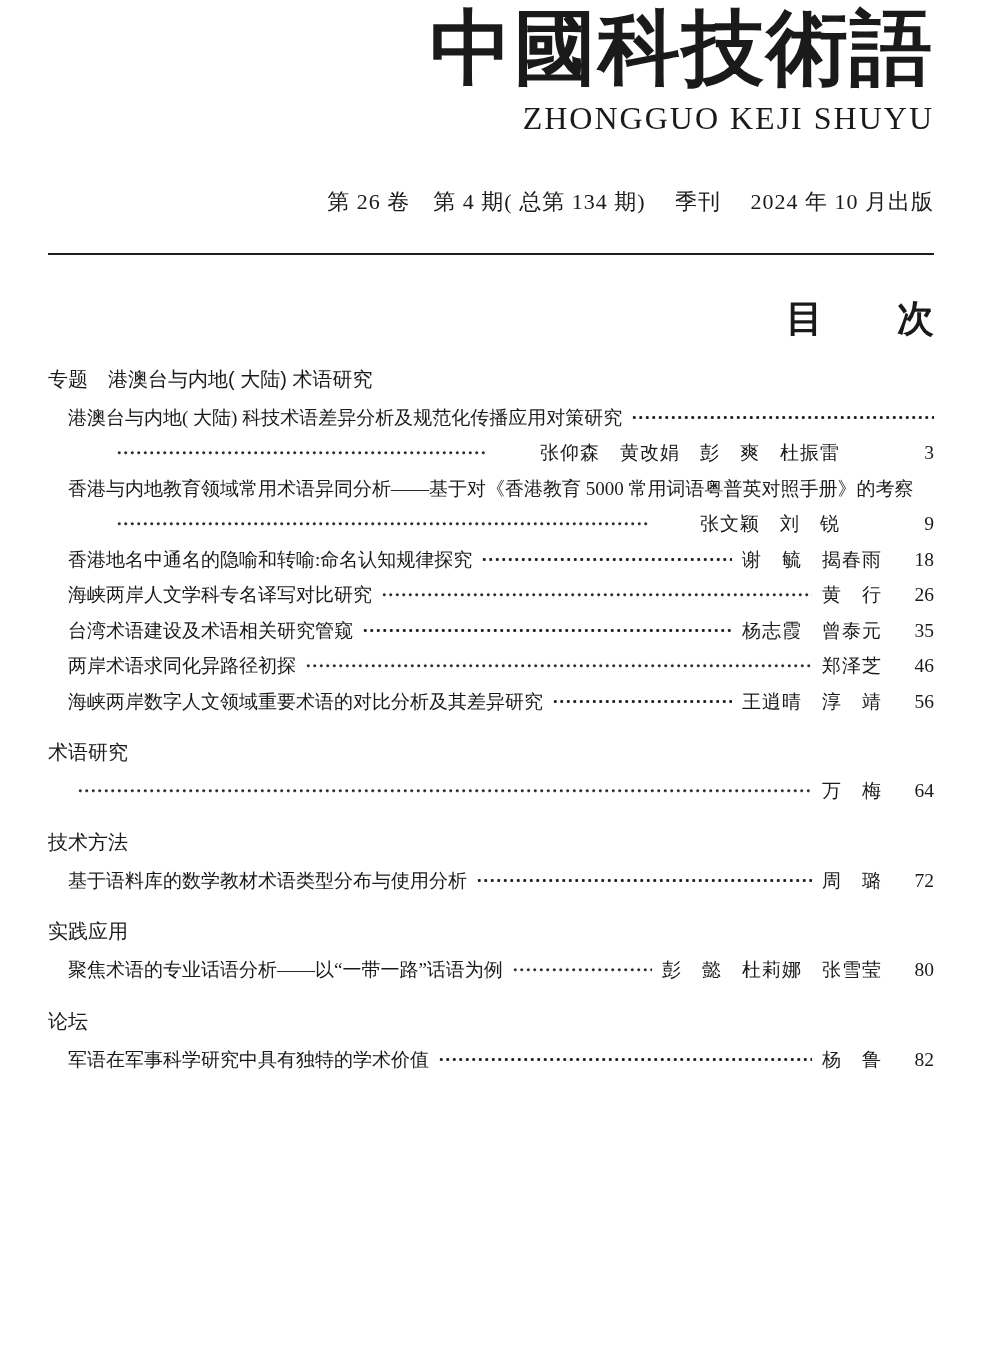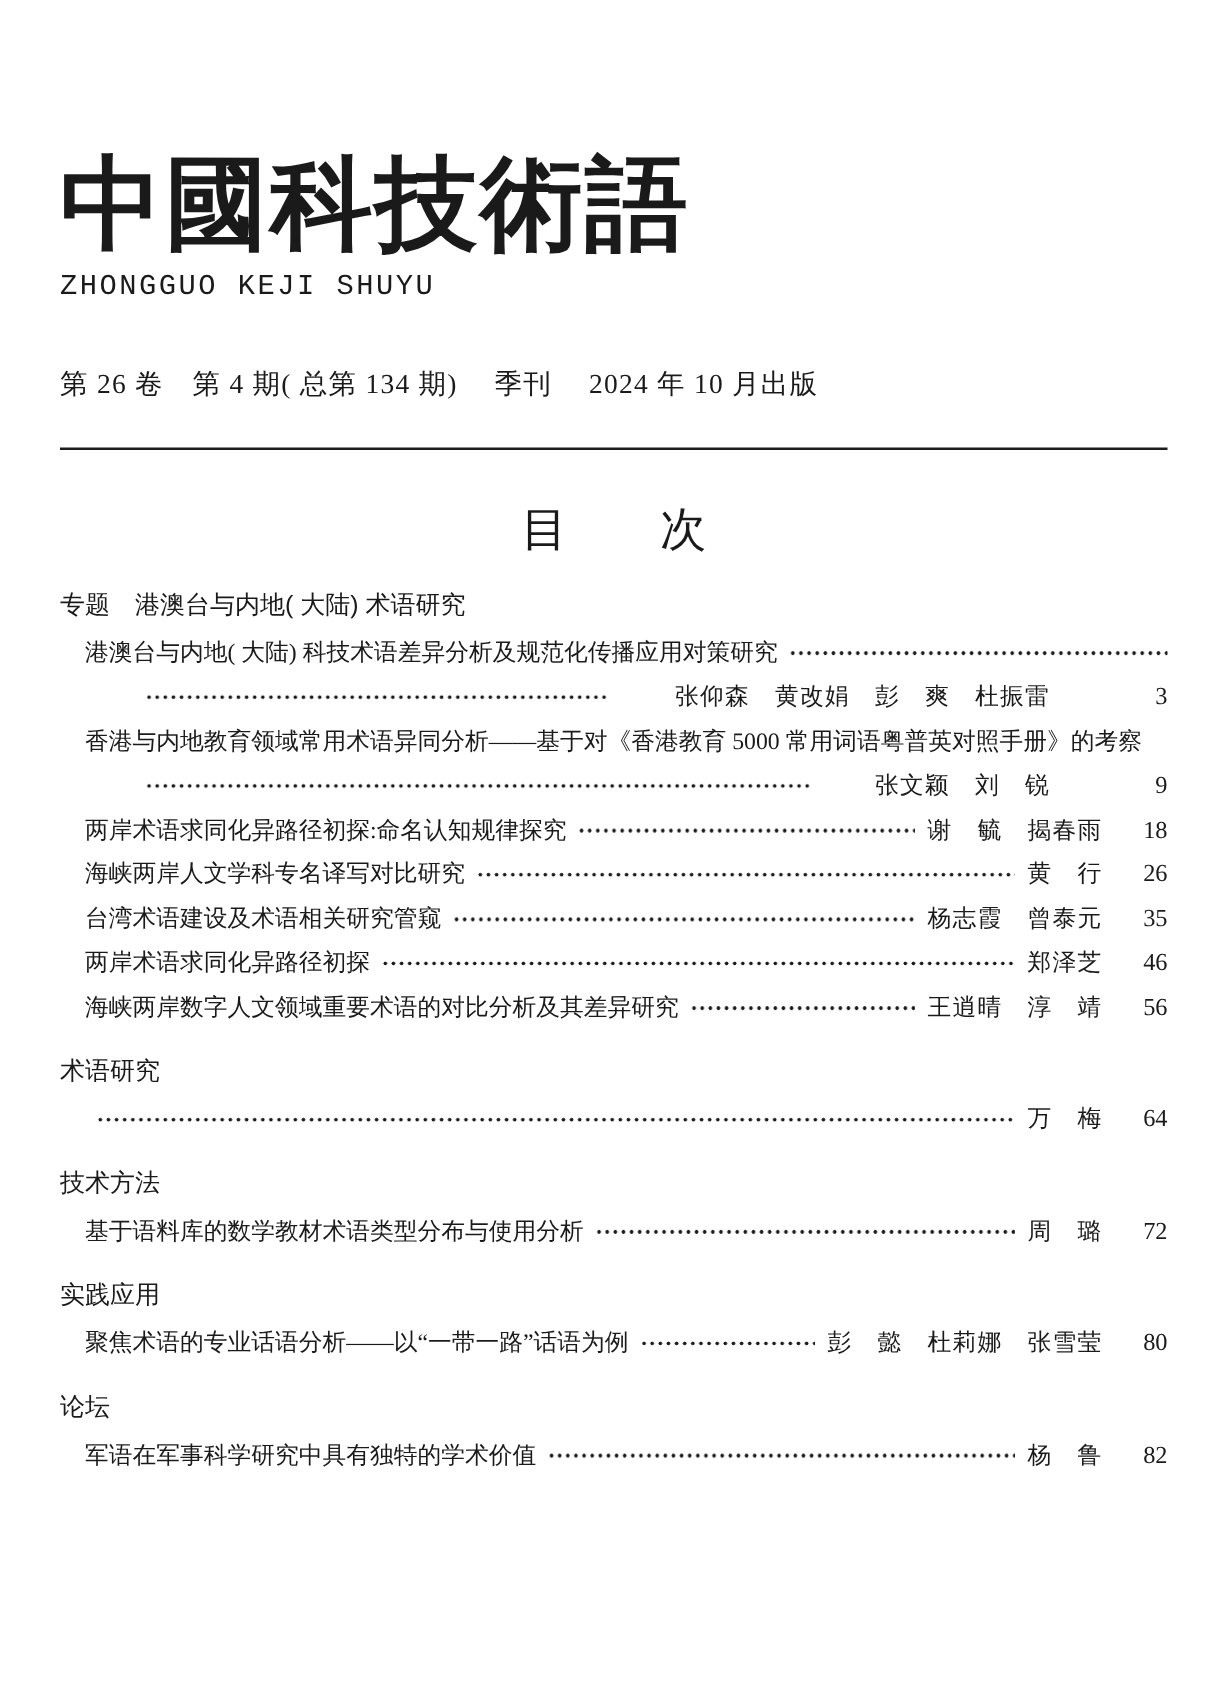--- a/index.html
+++ b/index.html
@@ -16,54 +16,54 @@
   .page {
     box-sizing: border-box;
     width: 982px;
     height: 1365px;
     padding: 0 48px;
     overflow: hidden;
     background: #ffffff;
   }
 
   
-  .masthead { text-align: left; padding-top: 116px; }
+  .masthead { text-align: right; }
   .title-calligraphy {
     font-family: "DejaVu Serif", serif;
     font-weight: bold;
     font-size: 82px;
     line-height: 1.15;
     letter-spacing: 2px;
     white-space: nowrap;
   }
   .title-pinyin {
     margin-top: 6px;
-    font-family: Liberation Mono, monospace;
-    font-size: 23px;
+    font-family: Liberation Serif, serif;
+    font-size: 32px;
     letter-spacing: 2px;
     white-space: nowrap;
   }
   .issue-line {
     margin-top: 50px;
     font-size: 22px;
     letter-spacing: 1px;
     white-space: nowrap;
   }
   hr.divider {
     margin: 36px 0 0 0;
     border: none;
     border-top: 2.5px solid #1c1c1c;
   }
 
   
   .toc-title {
     margin: 44px 0 22px 0;
-    text-align: center;
+    text-align: right;
     font-family: "Liberation Sans", "DejaVu Sans", sans-serif;
-    font-weight: normal;
+    font-weight: bold;
     font-size: 37px;
     line-height: 1.1;
   }
   .section-heading {
     font-family: "Liberation Sans", "DejaVu Sans", sans-serif;
     font-weight: normal;
     font-size: 20px;
     line-height: 35px;
     margin: 16px 0 3px 0;
   }
@@ -127,21 +127,21 @@
         </div>
         <div class="toc-row">
           <span class="article-title">香港与内地教育领域常用术语异同分析——基于对《香港教育 5000 常用词语粤普英对照手册》的考察</span>
         </div>
         <div class="toc-row continuation">
           <span class="leader leader-start"></span>
           <span class="authors">张文颖　刘　锐</span>
           <span class="pagenum">9</span>
         </div>
         <div class="toc-row">
-          <span class="article-title">两岸术语求同化异路径初探:命名认知规律探究</span>
+          <span class="article-title">香港地名中通名的隐喻和转喻:命名认知规律探究</span>
           <span class="leader"></span>
           <span class="authors">谢　毓　揭春雨</span>
           <span class="pagenum">18</span>
         </div>
         <div class="toc-row">
           <span class="article-title">海峡两岸人文学科专名译写对比研究</span>
           <span class="leader"></span>
           <span class="authors">黄　行</span>
           <span class="pagenum">26</span>
         </div>

